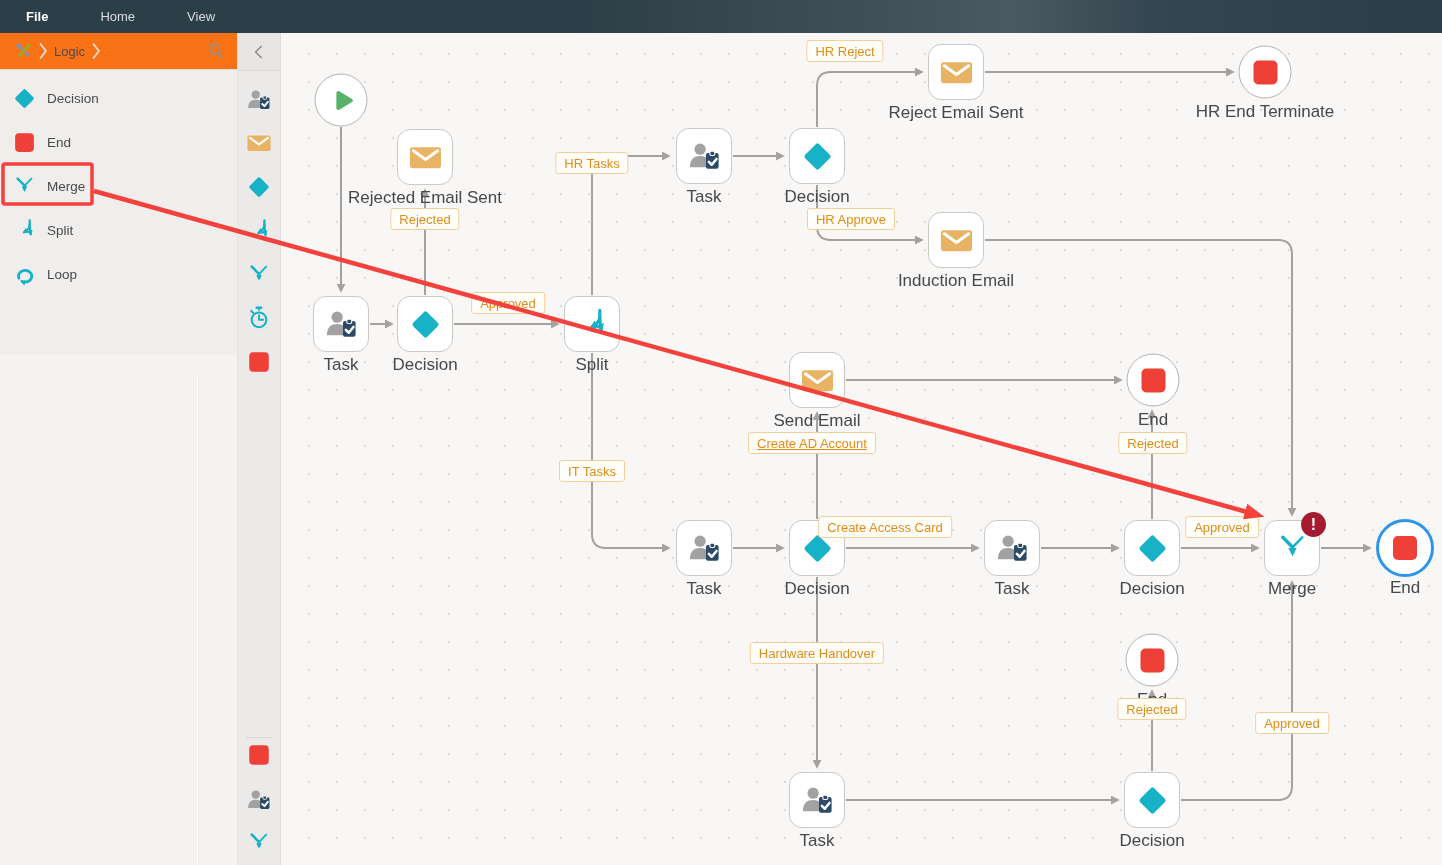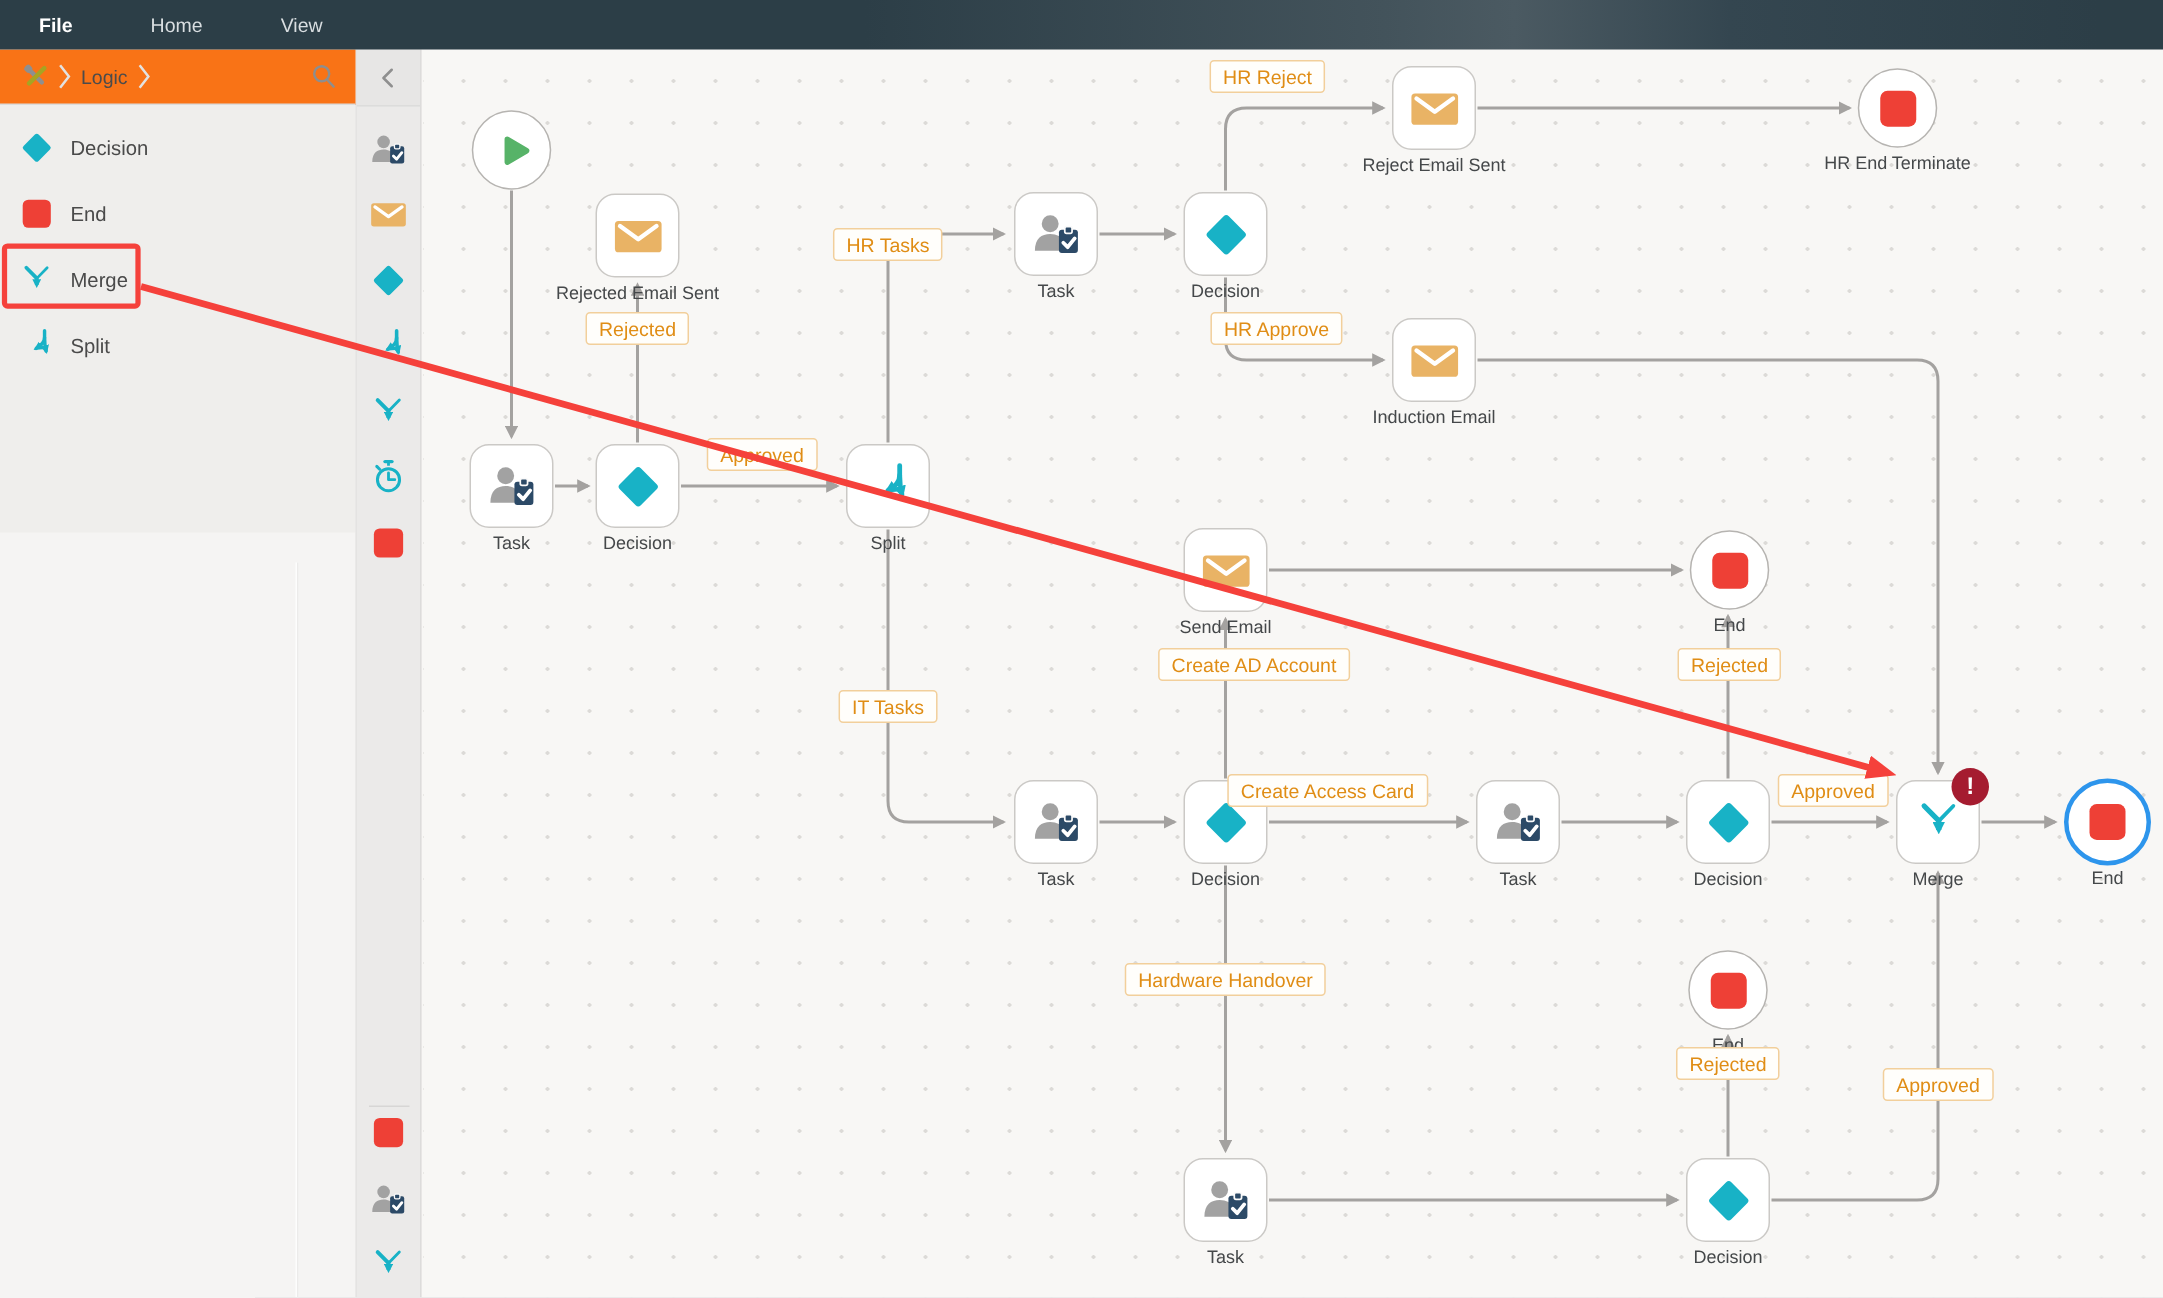--- a/index.html
+++ b/index.html
@@ -46,21 +46,21 @@
   .node{position:absolute;transform:translate(-50%,-50%);z-index:2;}
   .node-square{width:56px;height:56px;background:#fff;border:1.5px solid #cbc9c6;border-radius:13px;
     display:flex;align-items:center;justify-content:center;box-sizing:border-box;}
   .node-circle{width:53px;height:53px;background:#fff;border:1.5px solid #b6b4b1;border-radius:50%;
     display:flex;align-items:center;justify-content:center;box-sizing:border-box;}
   .node-circle.selected{width:58px;height:58px;border:3px solid #2d95ec;}
   .n-icon{width:35px;height:35px;display:block;}
   .node-circle .n-icon{width:32px;height:32px;}
   .node-circle.start-node .n-icon{width:34px;height:34px;margin-left:3px;}
   .node-label{position:absolute;top:100%;margin-top:4px;left:50%;transform:translateX(-50%);
-    font-size:12px;color:#45484a;white-space:nowrap;z-index:2;}
+    font-size:17px;color:#45484a;white-space:nowrap;z-index:2;}
   .badge{position:absolute;transform:translate(-50%,-50%);background:#fffefb;border:1px solid #f2cf9b;
     border-radius:3px;padding:2.5px 8px;font-size:13px;color:#e08d15;white-space:nowrap;z-index:3;}
   .error-badge{position:absolute;top:-9px;right:-7px;width:25px;height:25px;background:#a51c30;border-radius:50%;
     color:#fff;display:flex;align-items:center;justify-content:center;font-size:16px;font-weight:bold;z-index:4;}
 
   
   .overlay{position:absolute;left:0;top:0;width:1442px;height:865px;z-index:10;pointer-events:none;}
 
   svg{display:block;width:100%;height:100%;}
   .defs-holder{position:absolute;width:0;height:0;overflow:hidden;}
@@ -155,20 +155,28 @@
         </div>
         <div class="palette-item">
           <span class="p-icon">
             <svg viewBox="0 0 36 36">
               <path d="M25.5 3.5 v6.5 c0 5 -3 7.5 -8 10.5" stroke="#18b2c6" stroke-width="3.3" fill="none" stroke-linecap="round" marker-end="url(#mTeal)"></path>
               <path d="M25.5 10 c0 6 0.3 8.5 1.5 13" stroke="#18b2c6" stroke-width="3.3" fill="none" stroke-linecap="round" marker-end="url(#mTeal)"></path>
             </svg>
           </span>
           <span class="p-label">Split</span>
         </div>
+        <div class="palette-item">
+          <span class="p-icon">
+            <svg viewBox="0 0 36 36">
+              <path d="M10 23.5 a9.5 8.5 0 1 1 4.5 4.5" stroke="#18b2c6" stroke-width="4" fill="none" stroke-linecap="round" marker-end="url(#mTeal)"></path>
+            </svg>
+          </span>
+          <span class="p-label">Loop</span>
+        </div>
       </div>
   </div>
 
   <div class="toolstrip">
     <div class="strip-head">
       <span class="collapse-btn">
           <svg viewBox="0 0 36 36">
             <path d="M21.5 9 L12.5 18 L21.5 27" stroke="#8f8f8f" stroke-width="2.8" fill="none" stroke-linecap="round" stroke-linejoin="round"></path>
           </svg>
         </span>
@@ -463,21 +471,21 @@
             <rect x="7.8" y="7.8" width="20.4" height="20.4" rx="2.5" transform="rotate(45 18 18)" fill="#18b2c6"></rect>
           </svg>
         </span>
         <div class="node-label">Decision</div>
       </div>
       <div class="badge" style="left: 563px; top: 18px;">HR Reject</div>
       <div class="badge" style="left: 310px; top: 130px;">HR Tasks</div>
       <div class="badge" style="left: 143px; top: 186px;">Rejected</div>
       <div class="badge" style="left: 569px; top: 186px;">HR Approve</div>
       <div class="badge" style="left: 226px; top: 270px;">Approved</div>
-      <div class="badge" style="left: 554px; top: 410px;">Create AD Account</div>
+      <div class="badge" style="left: 530px; top: 410px; text-decoration: underline;">Create AD Account</div>
       <div class="badge" style="left: 871px; top: 410px;">Rejected</div>
       <div class="badge" style="left: 310px; top: 438px;">IT Tasks</div>
       <div class="badge" style="left: 603px; top: 494px;">Create Access Card</div>
       <div class="badge" style="left: 940px; top: 494px;">Approved</div>
       <div class="badge" style="left: 535px; top: 620px;">Hardware Handover</div>
       <div class="badge" style="left: 870px; top: 676px;">Rejected</div>
       <div class="badge" style="left: 1010px; top: 690px;">Approved</div>
     </div>
 
   <svg class="overlay" viewBox="0 0 1442 865">

